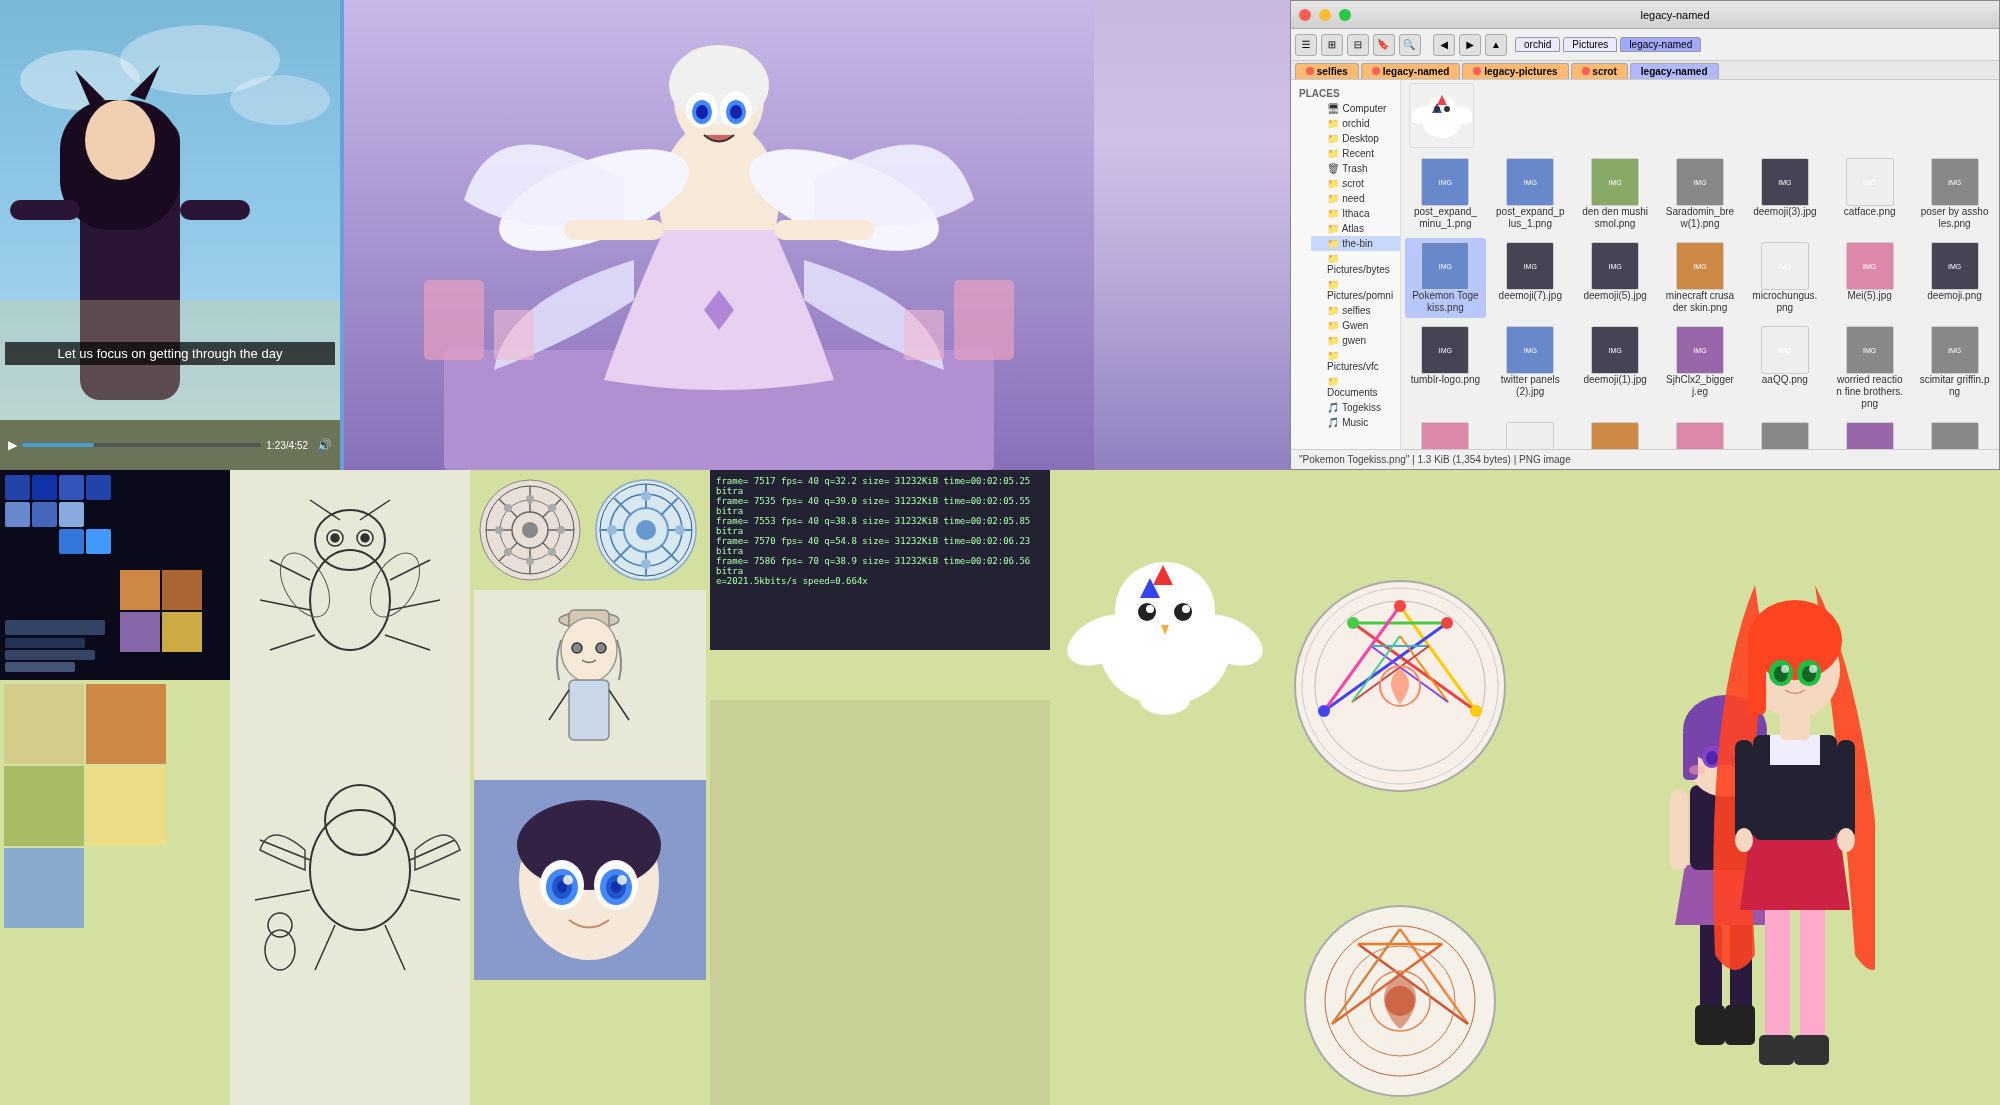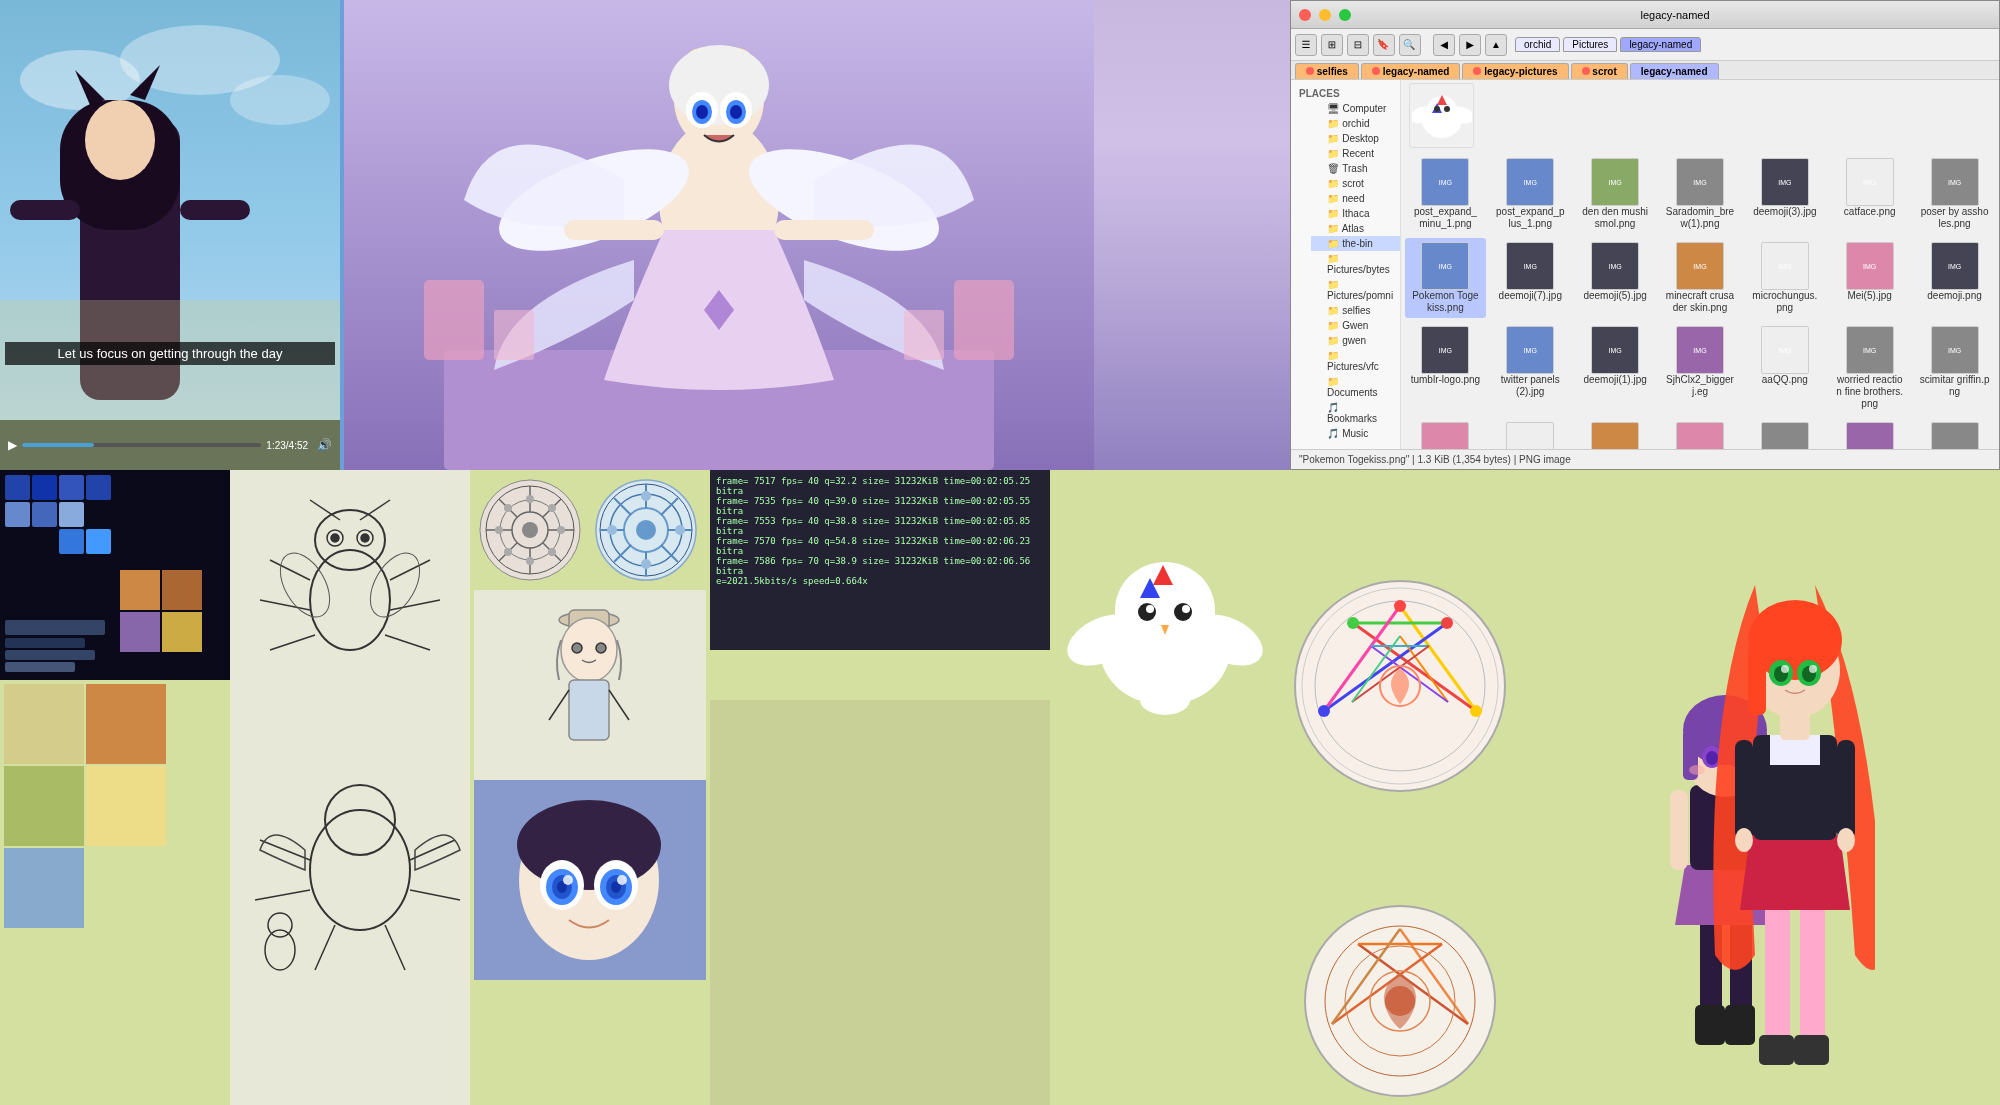--- a/index.html
+++ b/index.html
@@ -528,21 +528,21 @@
         <div class="fm-sidebar-item">📁 Ithaca</div>
         <div class="fm-sidebar-item">📁 Atlas</div>
         <div class="fm-sidebar-item selected">📁 the-bin</div>
         <div class="fm-sidebar-item">📁 Pictures/bytes</div>
         <div class="fm-sidebar-item">📁 Pictures/pomni</div>
         <div class="fm-sidebar-item">📁 selfies</div>
         <div class="fm-sidebar-item">📁 Gwen</div>
         <div class="fm-sidebar-item">📁 gwen</div>
         <div class="fm-sidebar-item">📁 Pictures/vfc</div>
         <div class="fm-sidebar-item">📁 Documents</div>
-        <div class="fm-sidebar-item">🎵 Bookmarks</div>
+        <div class="fm-sidebar-item">🎵 Togekiss</div>
         <div class="fm-sidebar-item">🎵 Music</div>
       </div>
 
       <div style="flex:1; display:flex; flex-direction:column; overflow:hidden;">
 
         <div style="height:70px; display:flex; align-items:center; justify-content:flex-start; padding:4px 8px;">
           <div style="width:65px;height:65px;background:#f0f0f0;border:1px solid #ddd;border-radius:3px;display:flex;align-items:center;justify-content:center;">
             <svg width="60" height="60" viewBox="0 0 60 60">
               <ellipse cx="30" cy="35" rx="20" ry="18" fill="white"></ellipse>
               <ellipse cx="30" cy="25" rx="15" ry="14" fill="white"></ellipse>

